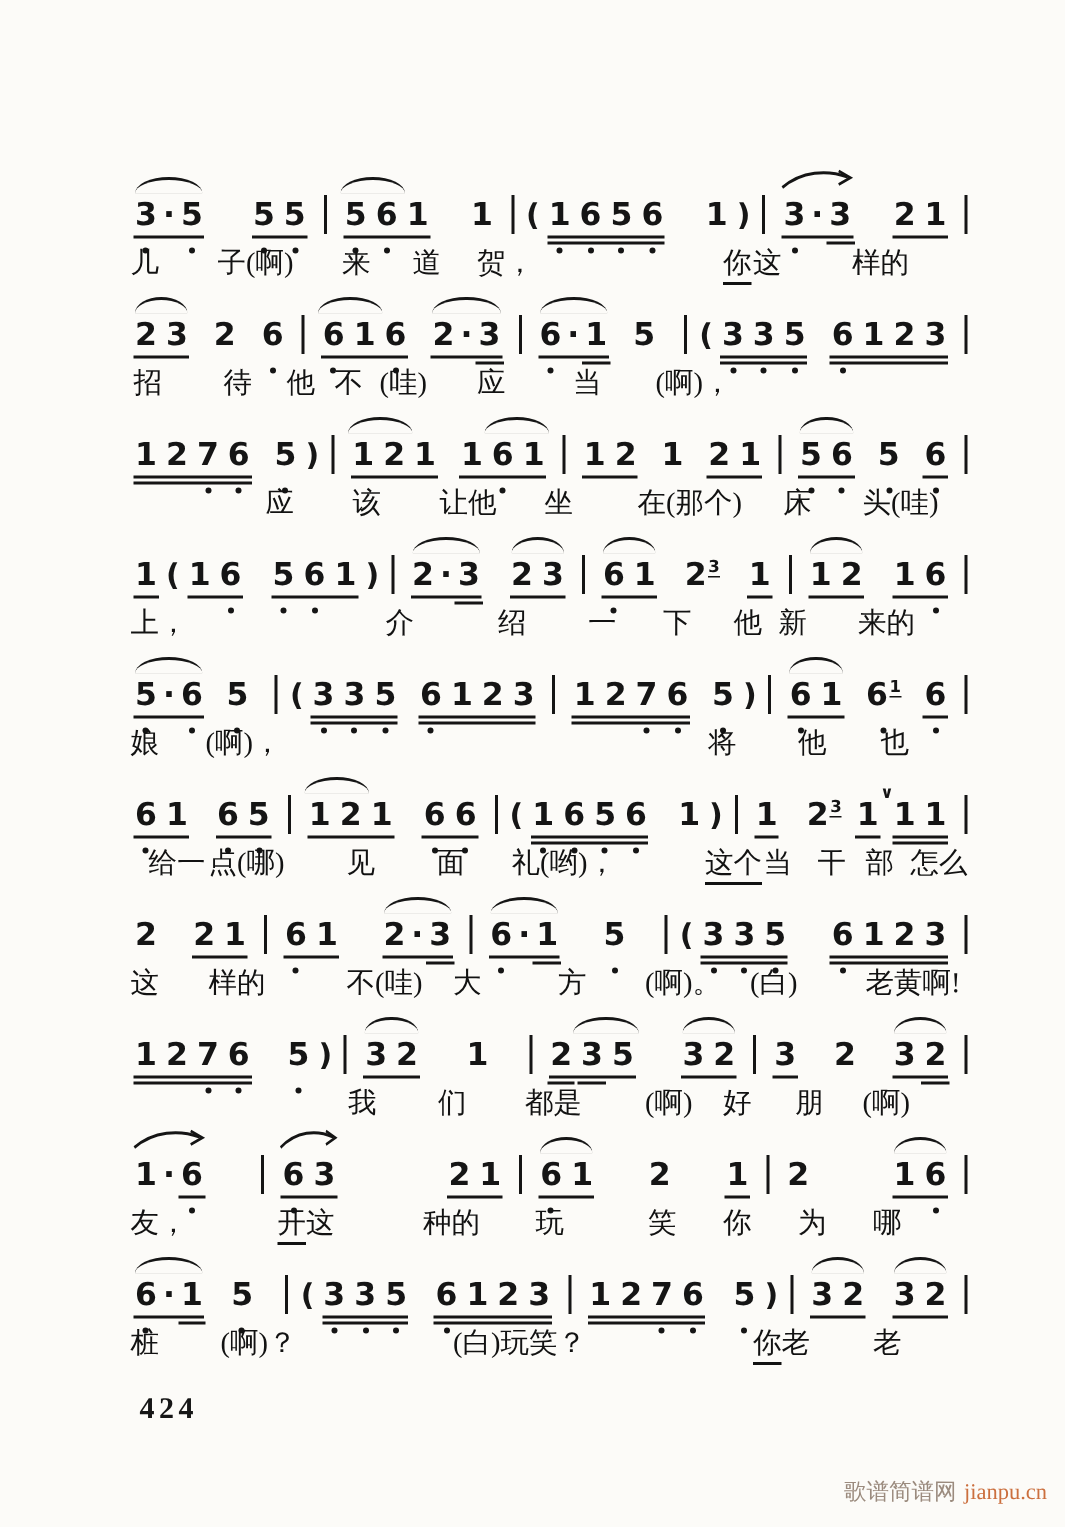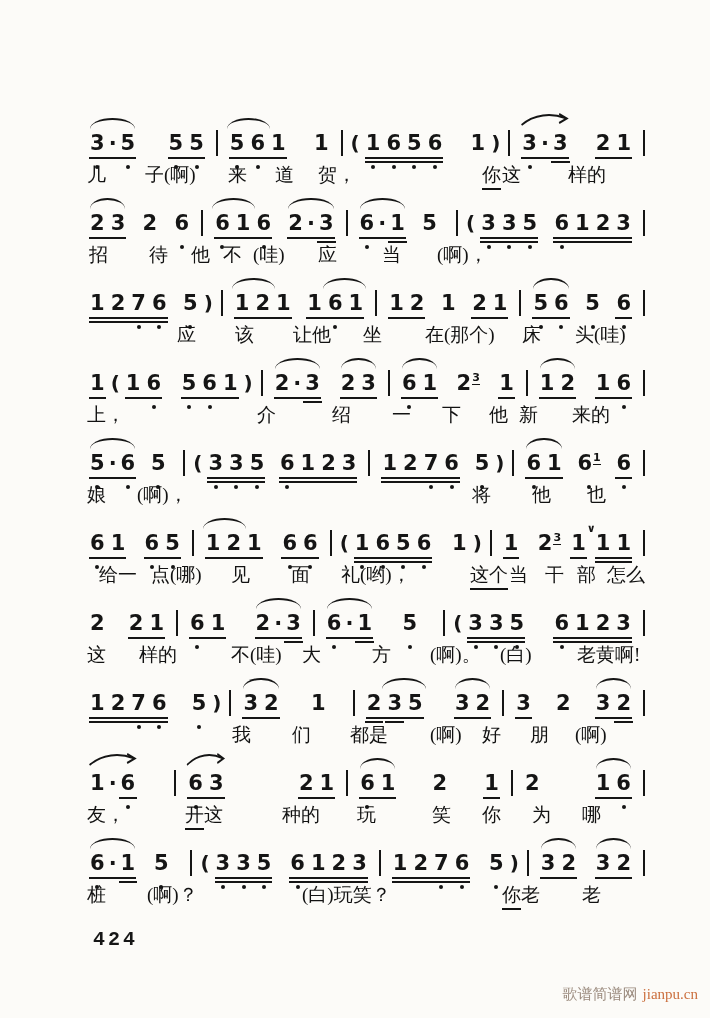--- a/index.html
+++ b/index.html
@@ -30,21 +30,21 @@
   .gsup{font-size:11px;line-height:11px;position:relative;top:-9px;margin-left:1px;
         border-bottom:1.5px solid #151515;font-weight:700;}
   .brv{position:absolute;top:-14px;right:-7px;font-size:11px;font-weight:700;}
   .bar{display:inline-block;flex:0 0 auto;width:2px;height:26px;background:#151515;margin:0 7px;}
   .tx{font-family:"DejaVu Sans",sans-serif;font-weight:700;font-size:20px;
       line-height:26px;padding:0 1px;flex:0 0 auto;}
   .lyr{position:relative;height:30px;margin-top:2px;}
   .lyr span{position:absolute;top:0;font-size:19px;color:#121212;white-space:nowrap;
             font-family:"Liberation Serif",serif;}
   .lyr span.lu{border-bottom:2px solid #121212;}
-  .pageno{font-family:Liberation Mono, monospace;font-weight:700;font-size:20px;
+  .pageno{font-family:Liberation Serif, serif;font-weight:700;font-size:20px;
           margin:16px 0 0 8px;letter-spacing:3px;}
   .wm{position:absolute;right:12px;bottom:14px;font-size:15px;color:#9b8b7e;}
   .wm .lnk{color:#cb6f3e;margin-left:5px;}
 </style>
 </head>
 <body>
 
 <div class="page">
   <div id="score">
       <div class="system">
@@ -479,21 +479,21 @@
           <span class="grp">
             <span class="nt">1</span>
             <span class="nt">1</span>
             <span class="ul"></span>
             <span class="ul2"></span>
           </span>
           <span class="bar"></span>
         </div>
         <div class="lyr">
           <span class="lyric" style="left: 14px;">给一</span>
-          <span class="lyric" style="left: 66px;">点(哪)</span>
+          <span class="lyric" style="left: 54px;">点(哪)</span>
           <span class="lyric" style="left: 146px;">见</span>
           <span class="lyric" style="left: 206px;">面</span>
           <span class="lyric" style="left: 256px;">礼(哟)，</span>
           <span class="lyric lu" style="left: 385px;">这个</span>
           <span class="lyric" style="left: 424px;">当</span>
           <span class="lyric" style="left: 460px;">干</span>
           <span class="lyric" style="left: 492px;">部</span>
           <span class="lyric" style="left: 522px;">怎么</span>
         </div>
       </div>

